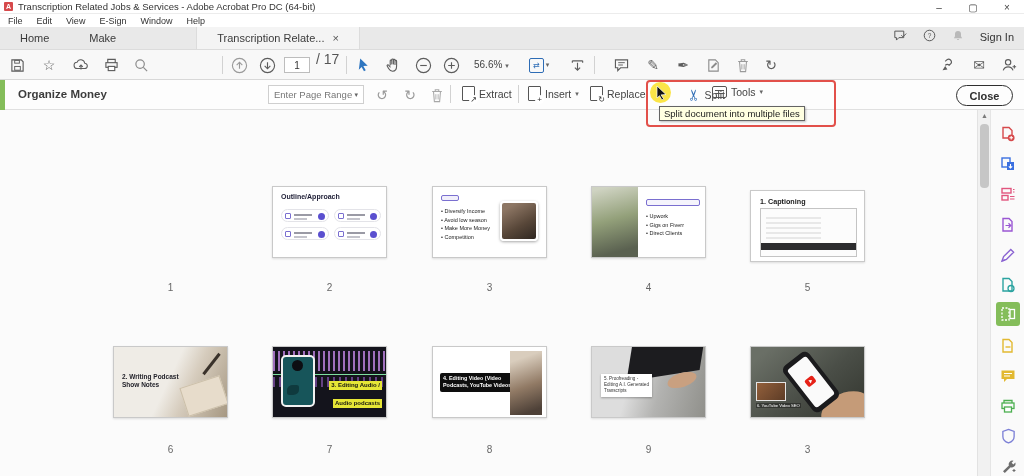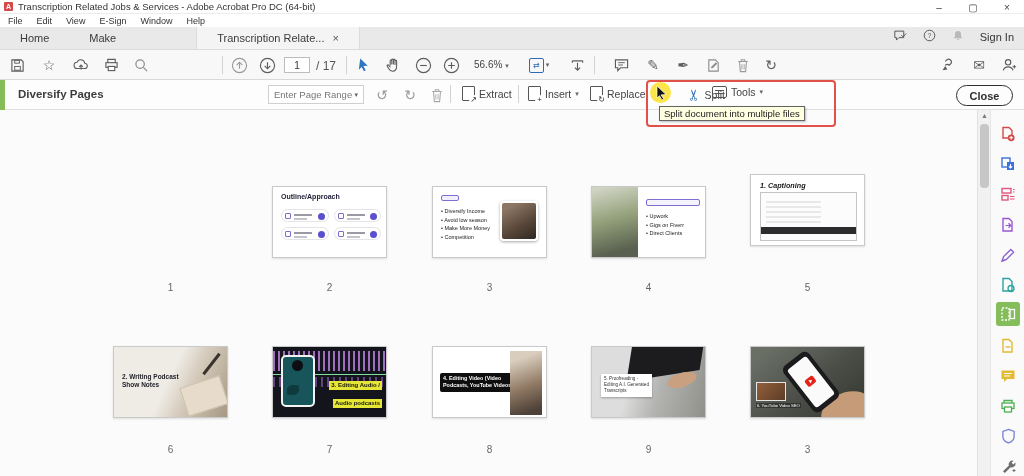--- a/index.html
+++ b/index.html
@@ -26,21 +26,21 @@
   .tabbar-right { position:absolute; right:10px; top:29px; display:flex; align-items:center; gap:16px; }
   .tr-icon { color:#555; font-size:11px; }
   .signin { font-size:11px; color:#333; }
 
   
   .toolbar { left:0; top:50px; width:1024px; height:30px; background:#f8f8f8; border-bottom:1px solid #d8d8d8; }
   .tbicon { position:absolute; top:4px; width:22px; height:22px; display:flex; align-items:center; justify-content:center; color:#5c5c5c; font-size:14px; }
   .tbicon svg { display:block; }
   .vsep { position:absolute; top:6px; width:1px; height:18px; background:#d2d2d2; }
   .pagebox { position:absolute; top:7px; width:26px; height:16px; background:#fff; border:1px solid #bdbdbd; font-size:10px; color:#333; text-align:center; line-height:15px; }
-  .pagetotal { position:absolute; top:9px; font-size:12px; color:#555; }
+  .pagetotal { position:absolute; top:1px; font-size:14px; color:#555; }
   .zoomlabel { position:absolute; top:9px; font-size:10px; color:#444; }
   .caret { font-size:7px; color:#666; }
   .bluepage { width:15px; height:15px; border:1.5px solid #2d6cb5; border-radius:2px; color:#2d6cb5; font-size:8px; display:flex; align-items:center; justify-content:center; }
 
   
   .orgbar { left:0; top:80px; width:1024px; height:30px; background:#fdfdfd; border-bottom:1px solid #e0e0e0; }
   .org-accent { position:absolute; left:0; top:0; width:5px; height:30px; background:#84bd5a; }
   .org-title { position:absolute; left:18px; top:8px; font-size:11.5px; font-weight:bold; color:#3c3c3c; }
   .rangebox { position:absolute; left:268px; top:5px; width:96px; height:19px; border:1px solid #cfcfcf; background:#fff; font-size:9.5px; color:#777; display:flex; align-items:center; justify-content:space-between; padding:0 5px; }
   .orgicon { position:absolute; top:5px; width:20px; height:20px; display:flex; align-items:center; justify-content:center; color:#9a9a9a; font-size:14px; }
@@ -299,21 +299,21 @@
     <svg width="16" height="16" viewBox="0 0 18 18">
         <circle cx="8" cy="6" r="3" fill="none" stroke="#5c5c5c" stroke-width="1.3"></circle>
         <path d="M2.5 15a5.8 5.8 0 0111 0" fill="none" stroke="#5c5c5c" stroke-width="1.3"></path>
         <path d="M13 11h4M15 9v4" stroke="#5c5c5c" stroke-width="1.2"></path>
       </svg>
   </span>
 </div>
 
 <div class="abs orgbar">
   <span class="org-accent"></span>
-  <span class="org-title">Diversify Pages</span>
+  <span class="org-title">Organize Money</span>
 
   <div class="rangebox">
     <span>Enter Page Range</span>
     <span class="caret">▾</span>
   </div>
   <span class="orgicon" style="left:372px">↺</span>
   <span class="orgicon" style="left:400px">↻</span>
   <span class="orgicon" style="left:427px">
     <svg width="14" height="15" viewBox="0 0 16 17">
         <path d="M2.5 4h11M6 4V2h4v2M4 4l1 11.5h6L12 4" fill="none" stroke="#a8a8a8" stroke-width="1.2"></path>
@@ -420,21 +420,21 @@
     <div class="t4-photo"></div>
     <span class="t4-tag"></span>
     <div class="t4-bullets bul">
       <div>Upwork</div>
       <div>Gigs on Fiverr</div>
       <div>Direct Clients</div>
     </div>
   </div>
   <div class="pagenum" style="left:591px; top:172px;">4</div>
 
-  <div class="thumb" style="left:750px; top:64px;font-style:italic;">
+  <div class="thumb" style="left:750px; top:80px;">
     <div class="t5-title">1. Captioning</div>
     <div class="t5-shot">
       <span class="t5-lines"></span>
       <span class="t5-bar"></span>
     </div>
   </div>
   <div class="pagenum" style="left:750px; top:172px;">5</div>
 
   <div class="thumb t6" style="left:113px; top:236px;">
     <div class="t6-title">2. Writing Podcast Show Notes</div>

